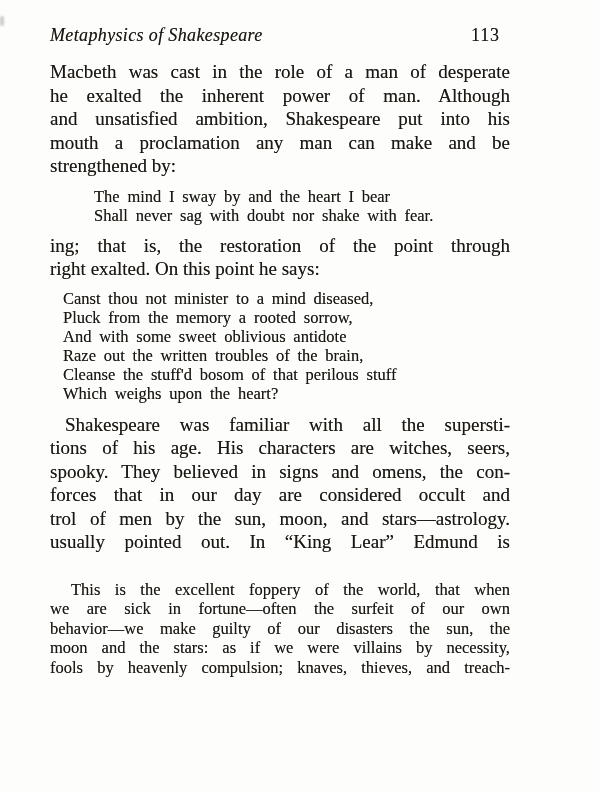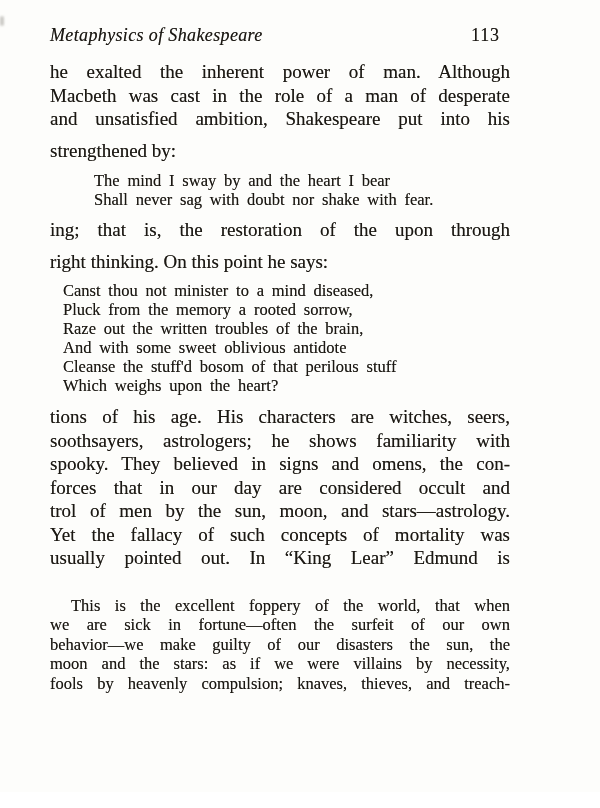--- a/index.html
+++ b/index.html
@@ -34,21 +34,20 @@
 
   .para { font-size: 19px; line-height: 23.5px; }
   .para .ln {
     text-align: justify;
     text-align-last: justify;
     white-space: nowrap;
   }
   .para .ln.left {
     text-align: left;
     text-align-last: left;
-    margin-top: 8px;
   }
   .ln.indent { padding-left: 15px; }
 
   .verse {
     font-size: 16.5px; line-height: 19px;
     margin-left: 13px;
     word-spacing: 0.22em;
   }
   .verse .ln { text-align: left; white-space: nowrap; }
 
@@ -82,52 +81,52 @@
 <div class="page">
   <div class="smudge"></div>
   <div class="content">
 
     <div class="running-head">
       <span class="head-title">Metaphysics of Shakespeare</span>
       <span class="page-num">113</span>
     </div>
 
     <div class="para mt-para1">
+      <div class="ln">Macbeth was cast in the role of a man of desperate</div>
       <div class="ln">he exalted the inherent power of man. Although</div>
-      <div class="ln">Macbeth was cast in the role of a man of desperate</div>
       <div class="ln">and unsatisfied ambition, Shakespeare put into his</div>
+      <div class="ln">mouth a proclamation any man can make and be</div>
       <div class="ln left">strengthened by:</div>
     </div>
 
     <div class="verse mt-verse1">
       <div class="ln">The mind I sway by and the heart I bear</div>
       <div class="ln">Shall never sag with doubt nor shake with fear.</div>
     </div>
 
     <div class="para mt-para2">
-      <div class="ln">ing; that is, the restoration of the upon through</div>
-      <div class="ln left">right thinking. On this point he says:</div>
+      <div class="ln">ing; that is, the restoration of the point through</div>
+      <div class="ln left">right exalted. On this point he says:</div>
     </div>
 
     <div class="verse mt-verse2">
       <div class="ln">Canst thou not minister to a mind diseased,</div>
       <div class="ln">Pluck from the memory a rooted sorrow,</div>
+      <div class="ln">And with some sweet oblivious antidote</div>
       <div class="ln">Raze out the written troubles of the brain,</div>
-      <div class="ln">And with some sweet oblivious antidote</div>
       <div class="ln">Cleanse the stuff'd bosom of that perilous stuff</div>
       <div class="ln">Which weighs upon the heart?</div>
     </div>
 
     <div class="para mt-para3">
+      <div class="ln indent">Shakespeare was familiar with all the supersti-</div>
       <div class="ln">tions of his age. His characters are witches, seers,</div>
-      <div class="ln">soothsayers, astrologers; he shows familiarity with</div>
       <div class="ln">spooky. They believed in signs and omens, the con-</div>
       <div class="ln">forces that in our day are considered occult and</div>
       <div class="ln">trol of men by the sun, moon, and stars—astrology.</div>
-      <div class="ln">Yet the fallacy of such concepts of mortality was</div>
       <div class="ln">usually pointed out. In “King Lear” Edmund is</div>
     </div>
 
     <div class="prose-quote mt-quote">
       <div class="ln indent">This is the excellent foppery of the world, that when</div>
       <div class="ln">we are sick in fortune—often the surfeit of our own</div>
       <div class="ln">behavior—we make guilty of our disasters the sun, the</div>
       <div class="ln">moon and the stars: as if we were villains by necessity,</div>
       <div class="ln">fools by heavenly compulsion; knaves, thieves, and treach-</div>
     </div>

